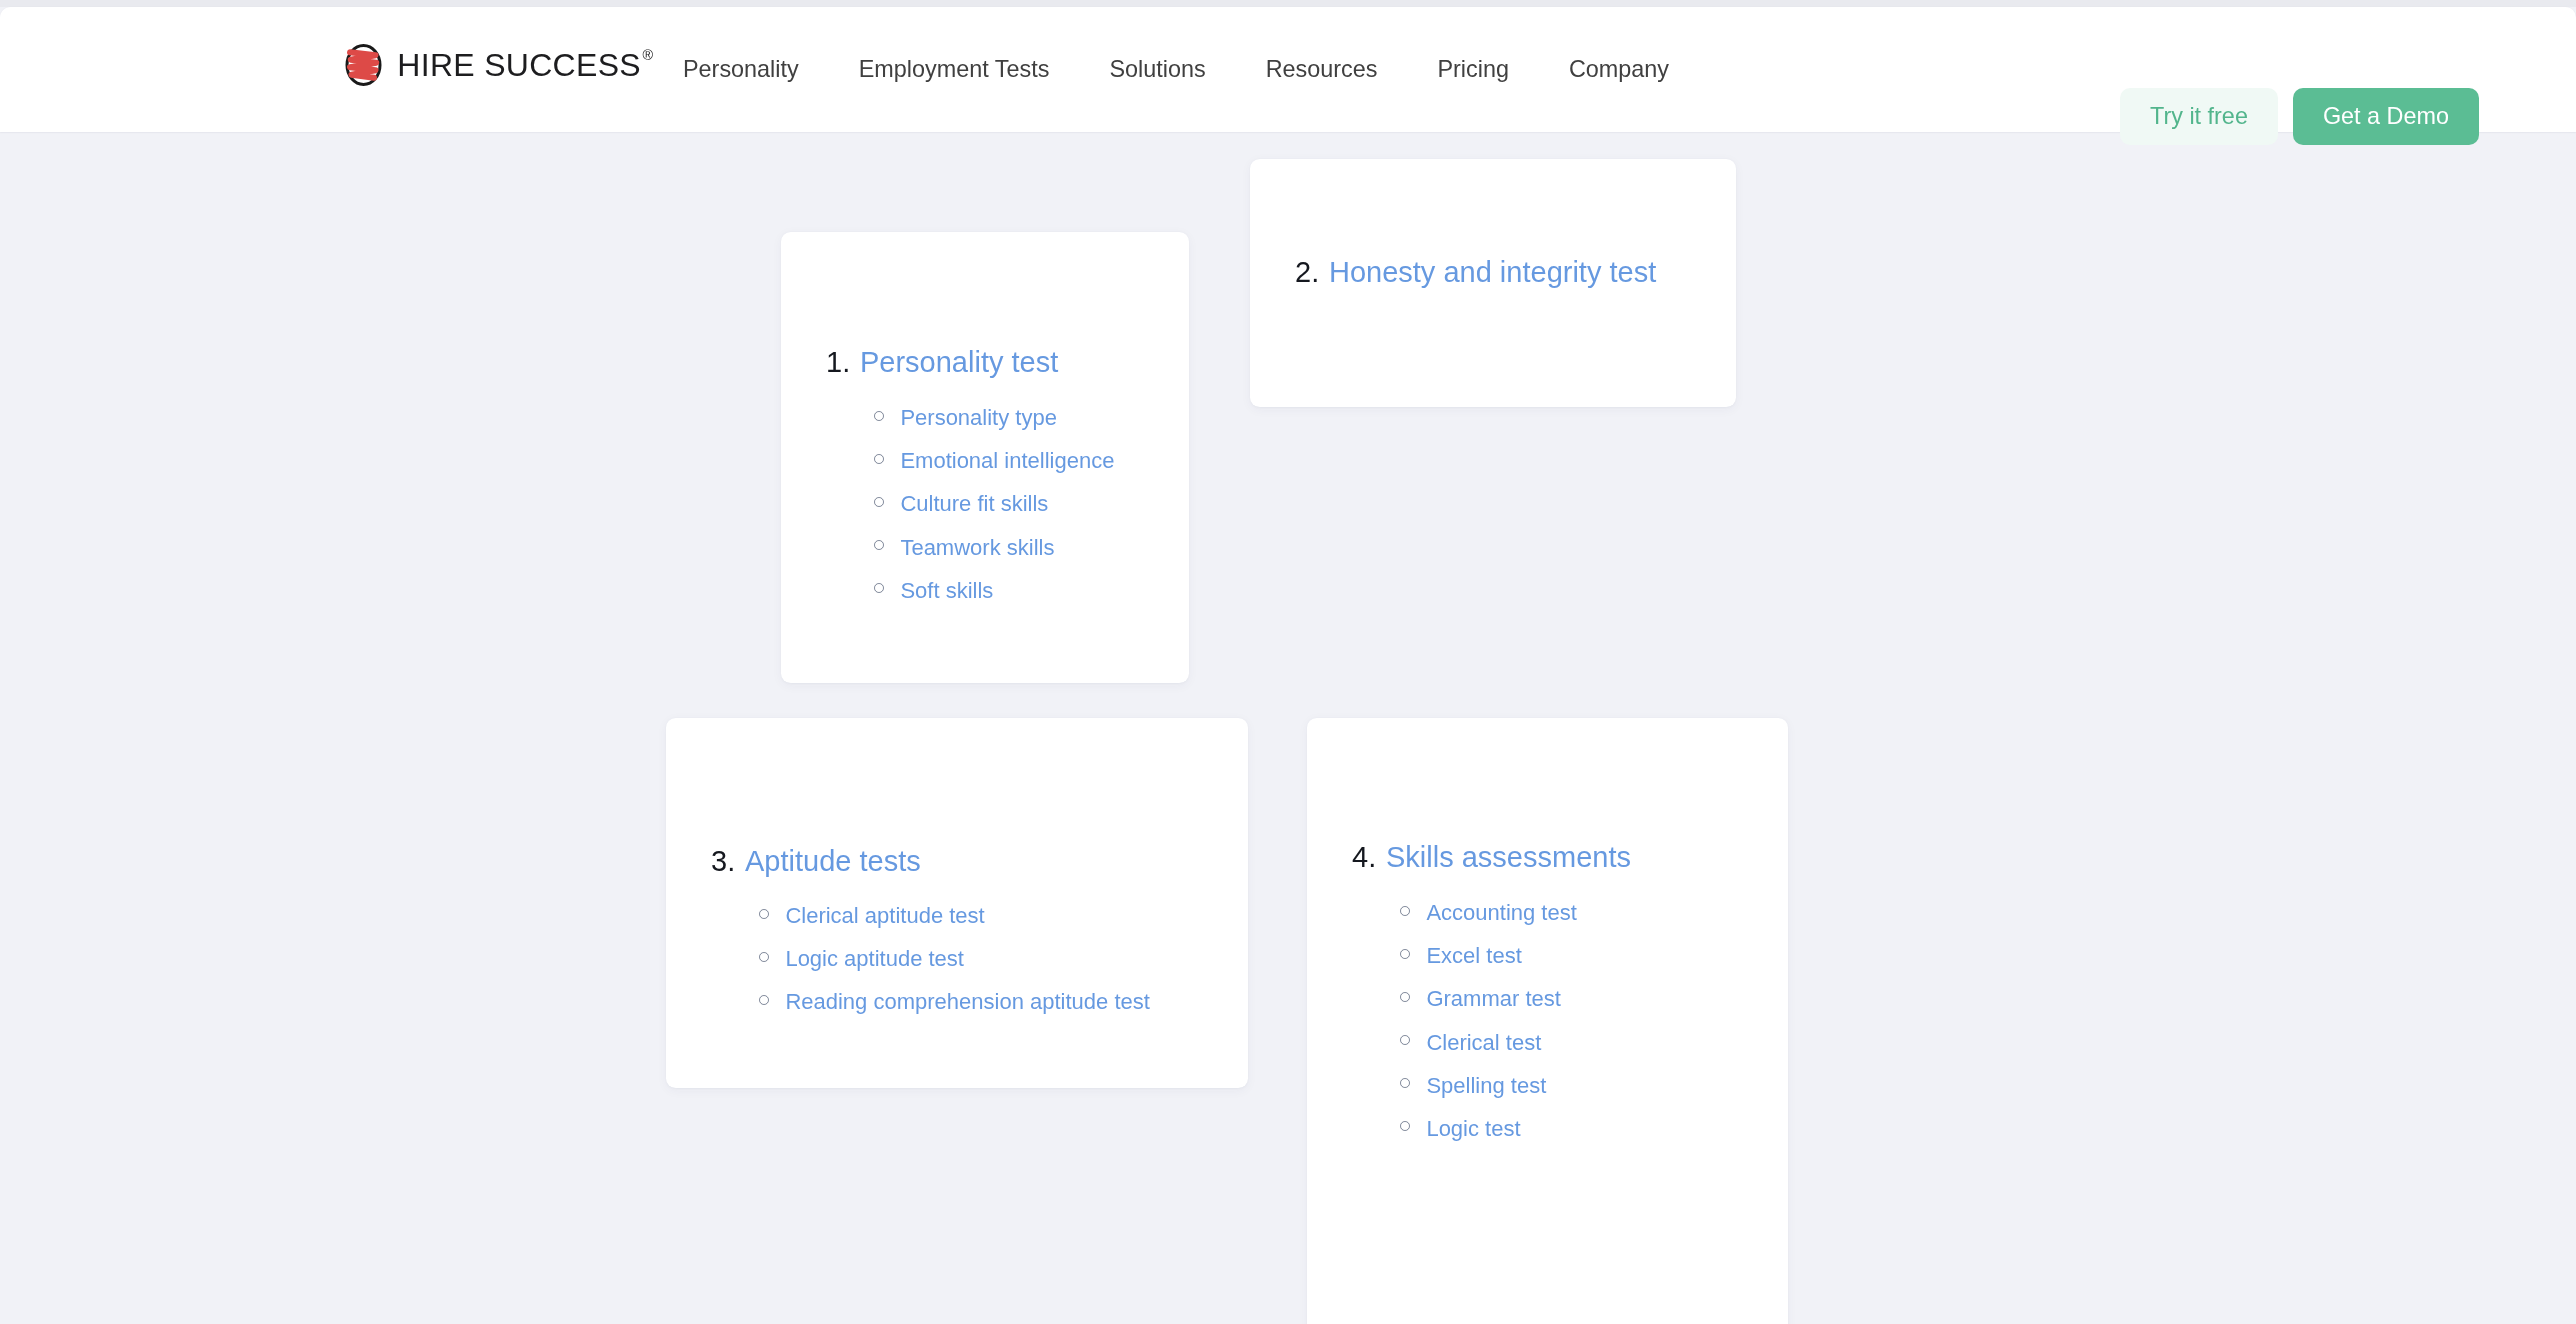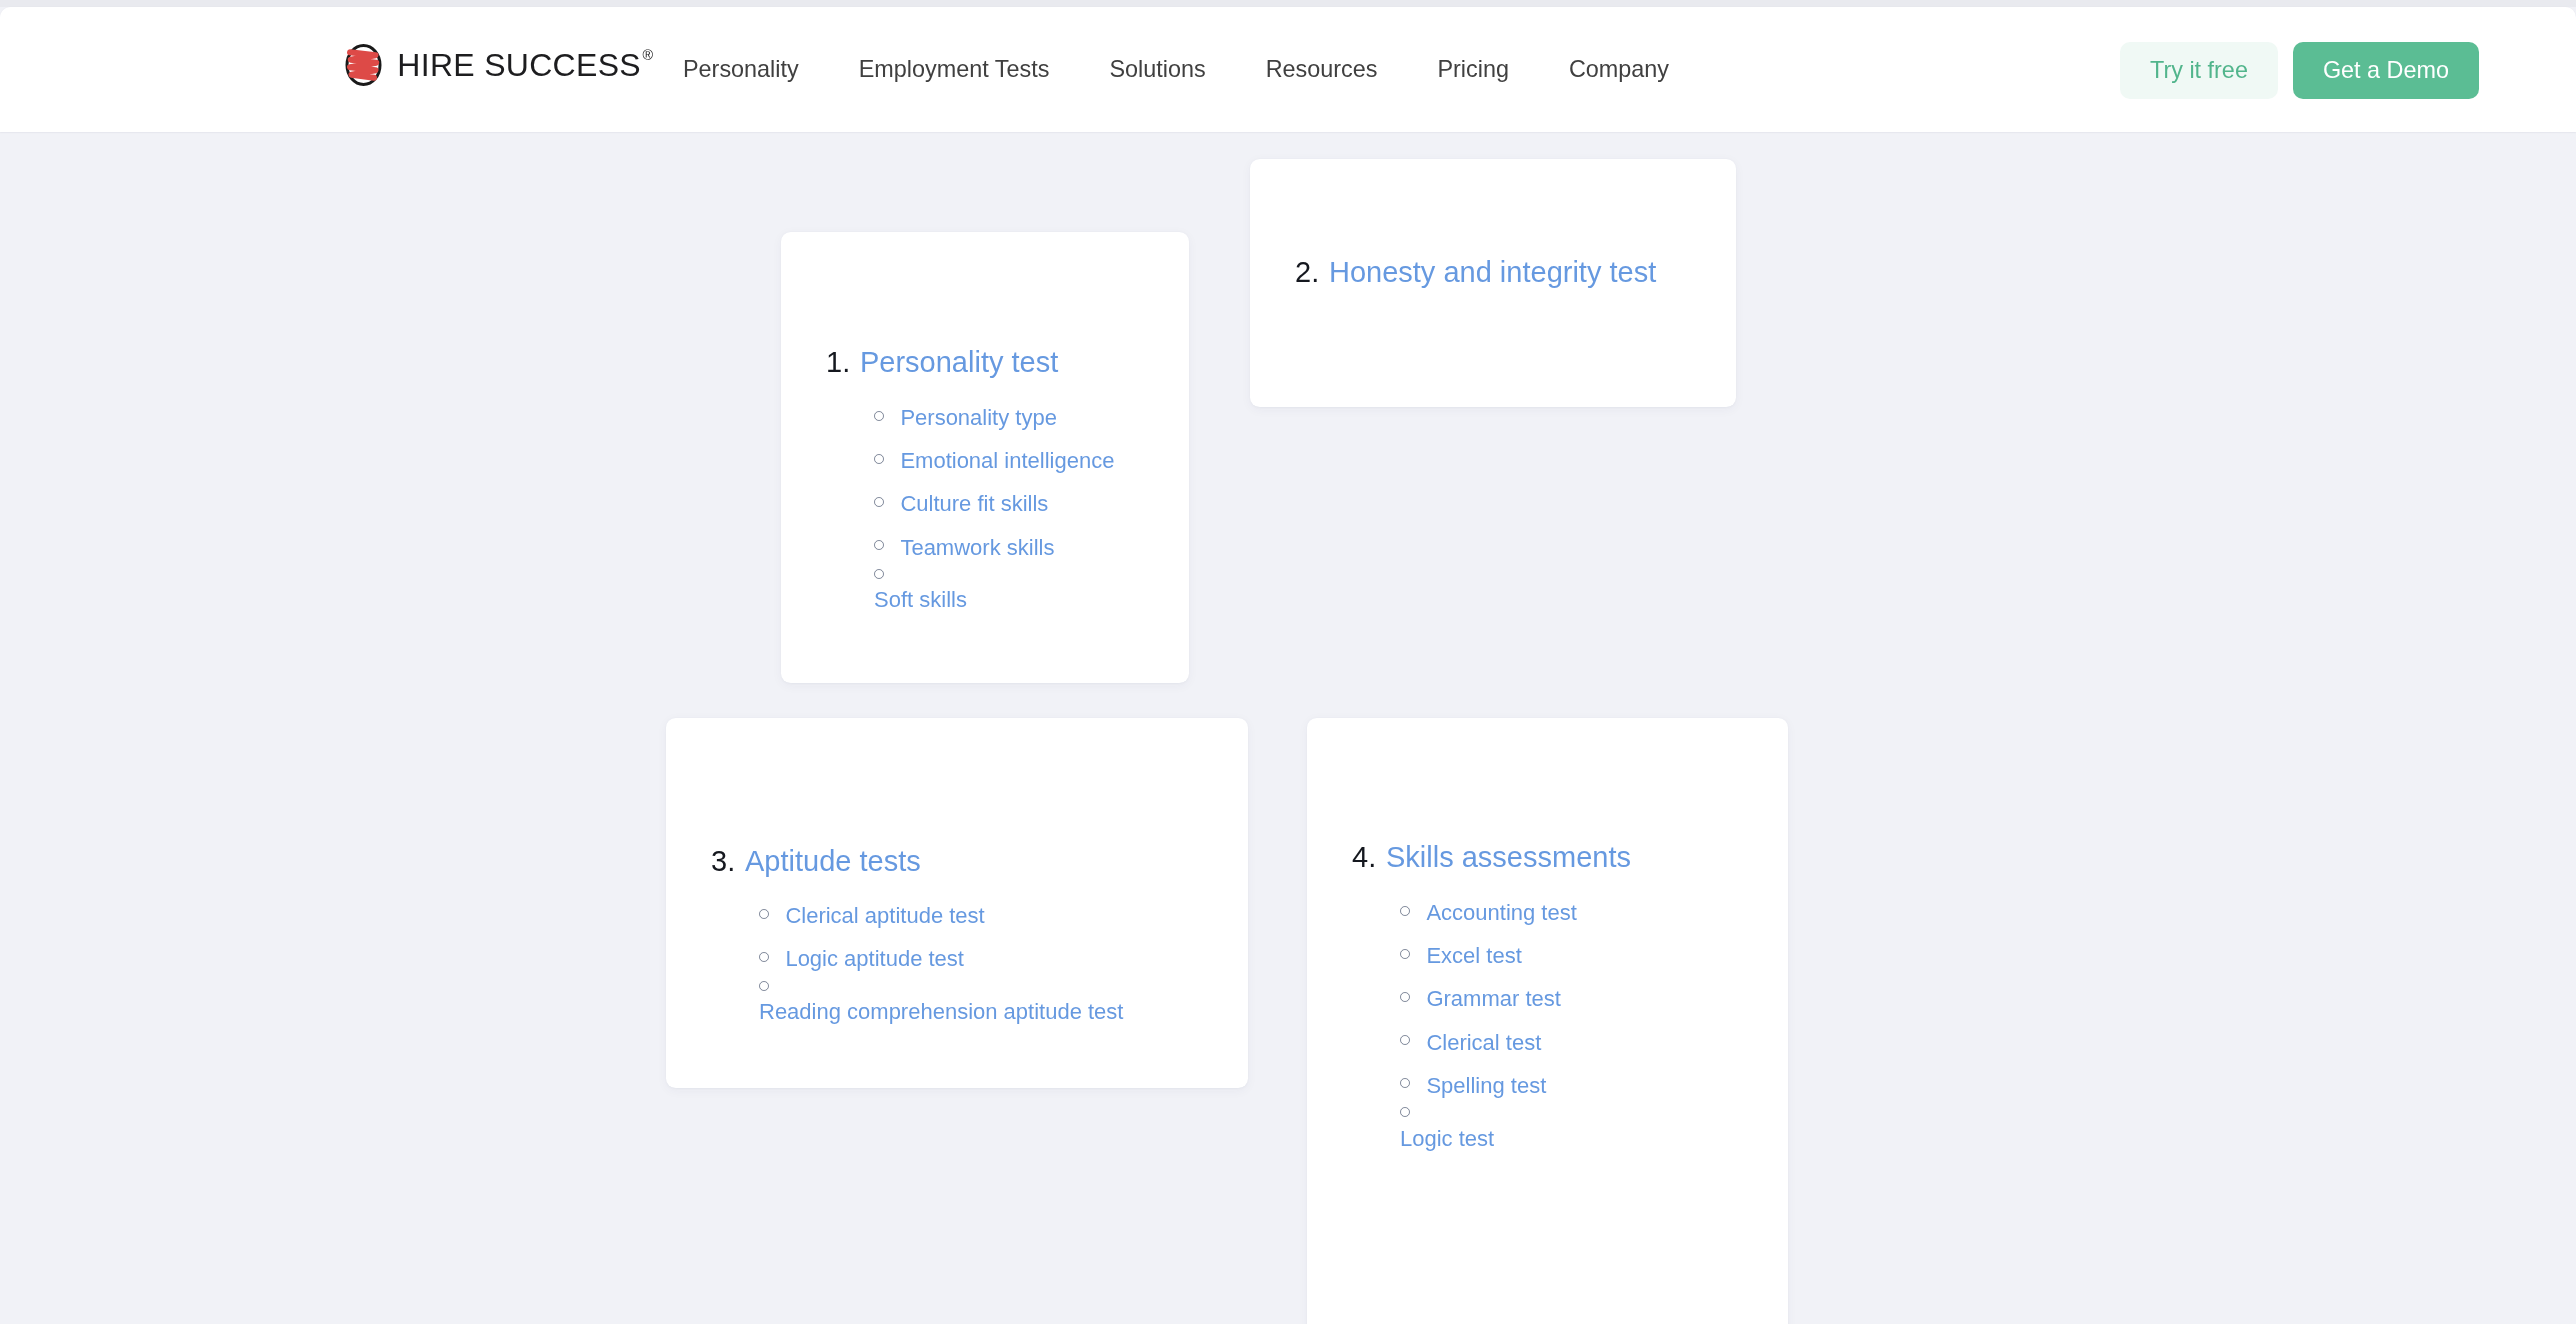--- a/index.html
+++ b/index.html
@@ -127,20 +127,21 @@
     align-items: center;
     justify-content: center;
     font-size: 23.4px;
     font-weight: 400;
     border-radius: 10px;
     border: none;
     cursor: pointer;
     white-space: nowrap;
     font-family: inherit;
     line-height: 1;
+    margin-top: 46px;
   }
   .btn-ghost {
     height: 57px;
     padding: 0 30px;
     background: #f0f9f5;
     color: #52b58c;
   }
   .btn-primary {
     height: 57px;
     padding: 0 30px;
@@ -193,21 +194,21 @@
 
   .card-list {
     list-style: none;
     margin-top: 21px;
   }
   .card-list li {
     display: flex;
     align-items: baseline;
     margin-bottom: 9px;
   }
-  .card-list li:last-child { margin-bottom: 0; flex-direction: column; }
+  .card-list li:last-child { margin-bottom: 0; }
 
   .bullet {
     flex: 0 0 auto;
     width: 9.8px;
     height: 9.8px;
     border: 1.5px solid #7b8496;
     border-radius: 50%;
     background: transparent;
     margin-right: 16.6px;
     position: relative;

